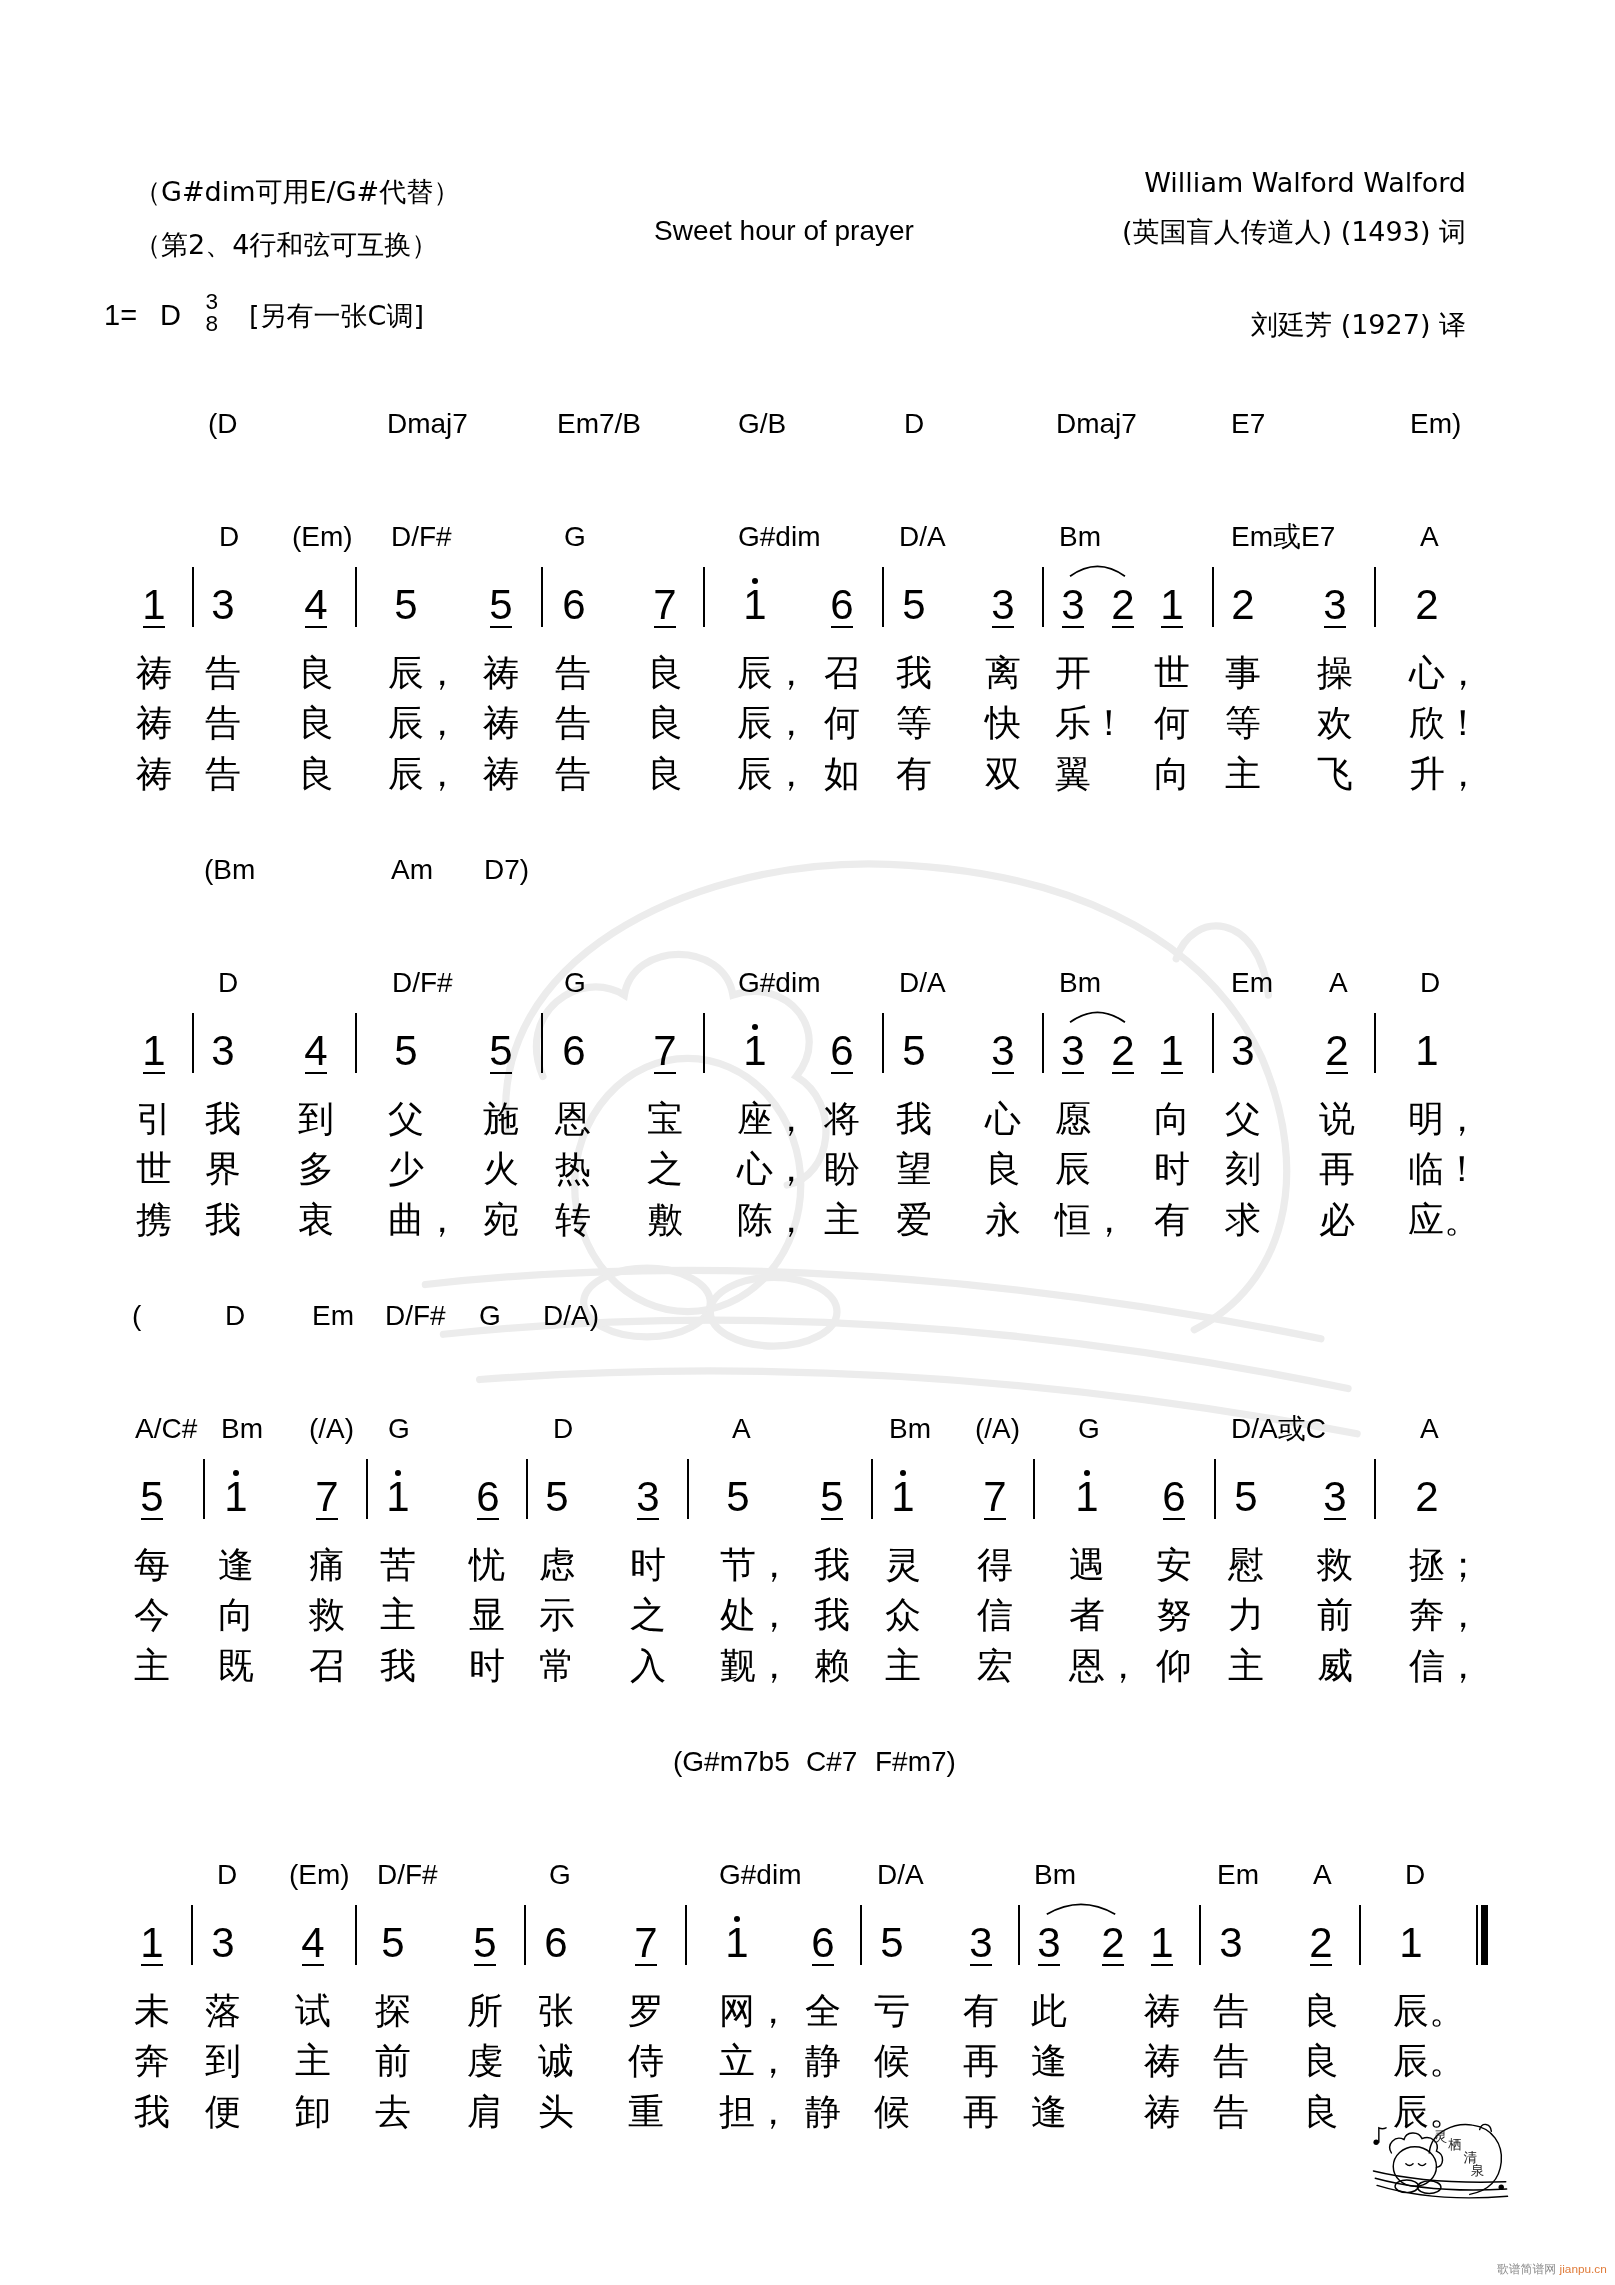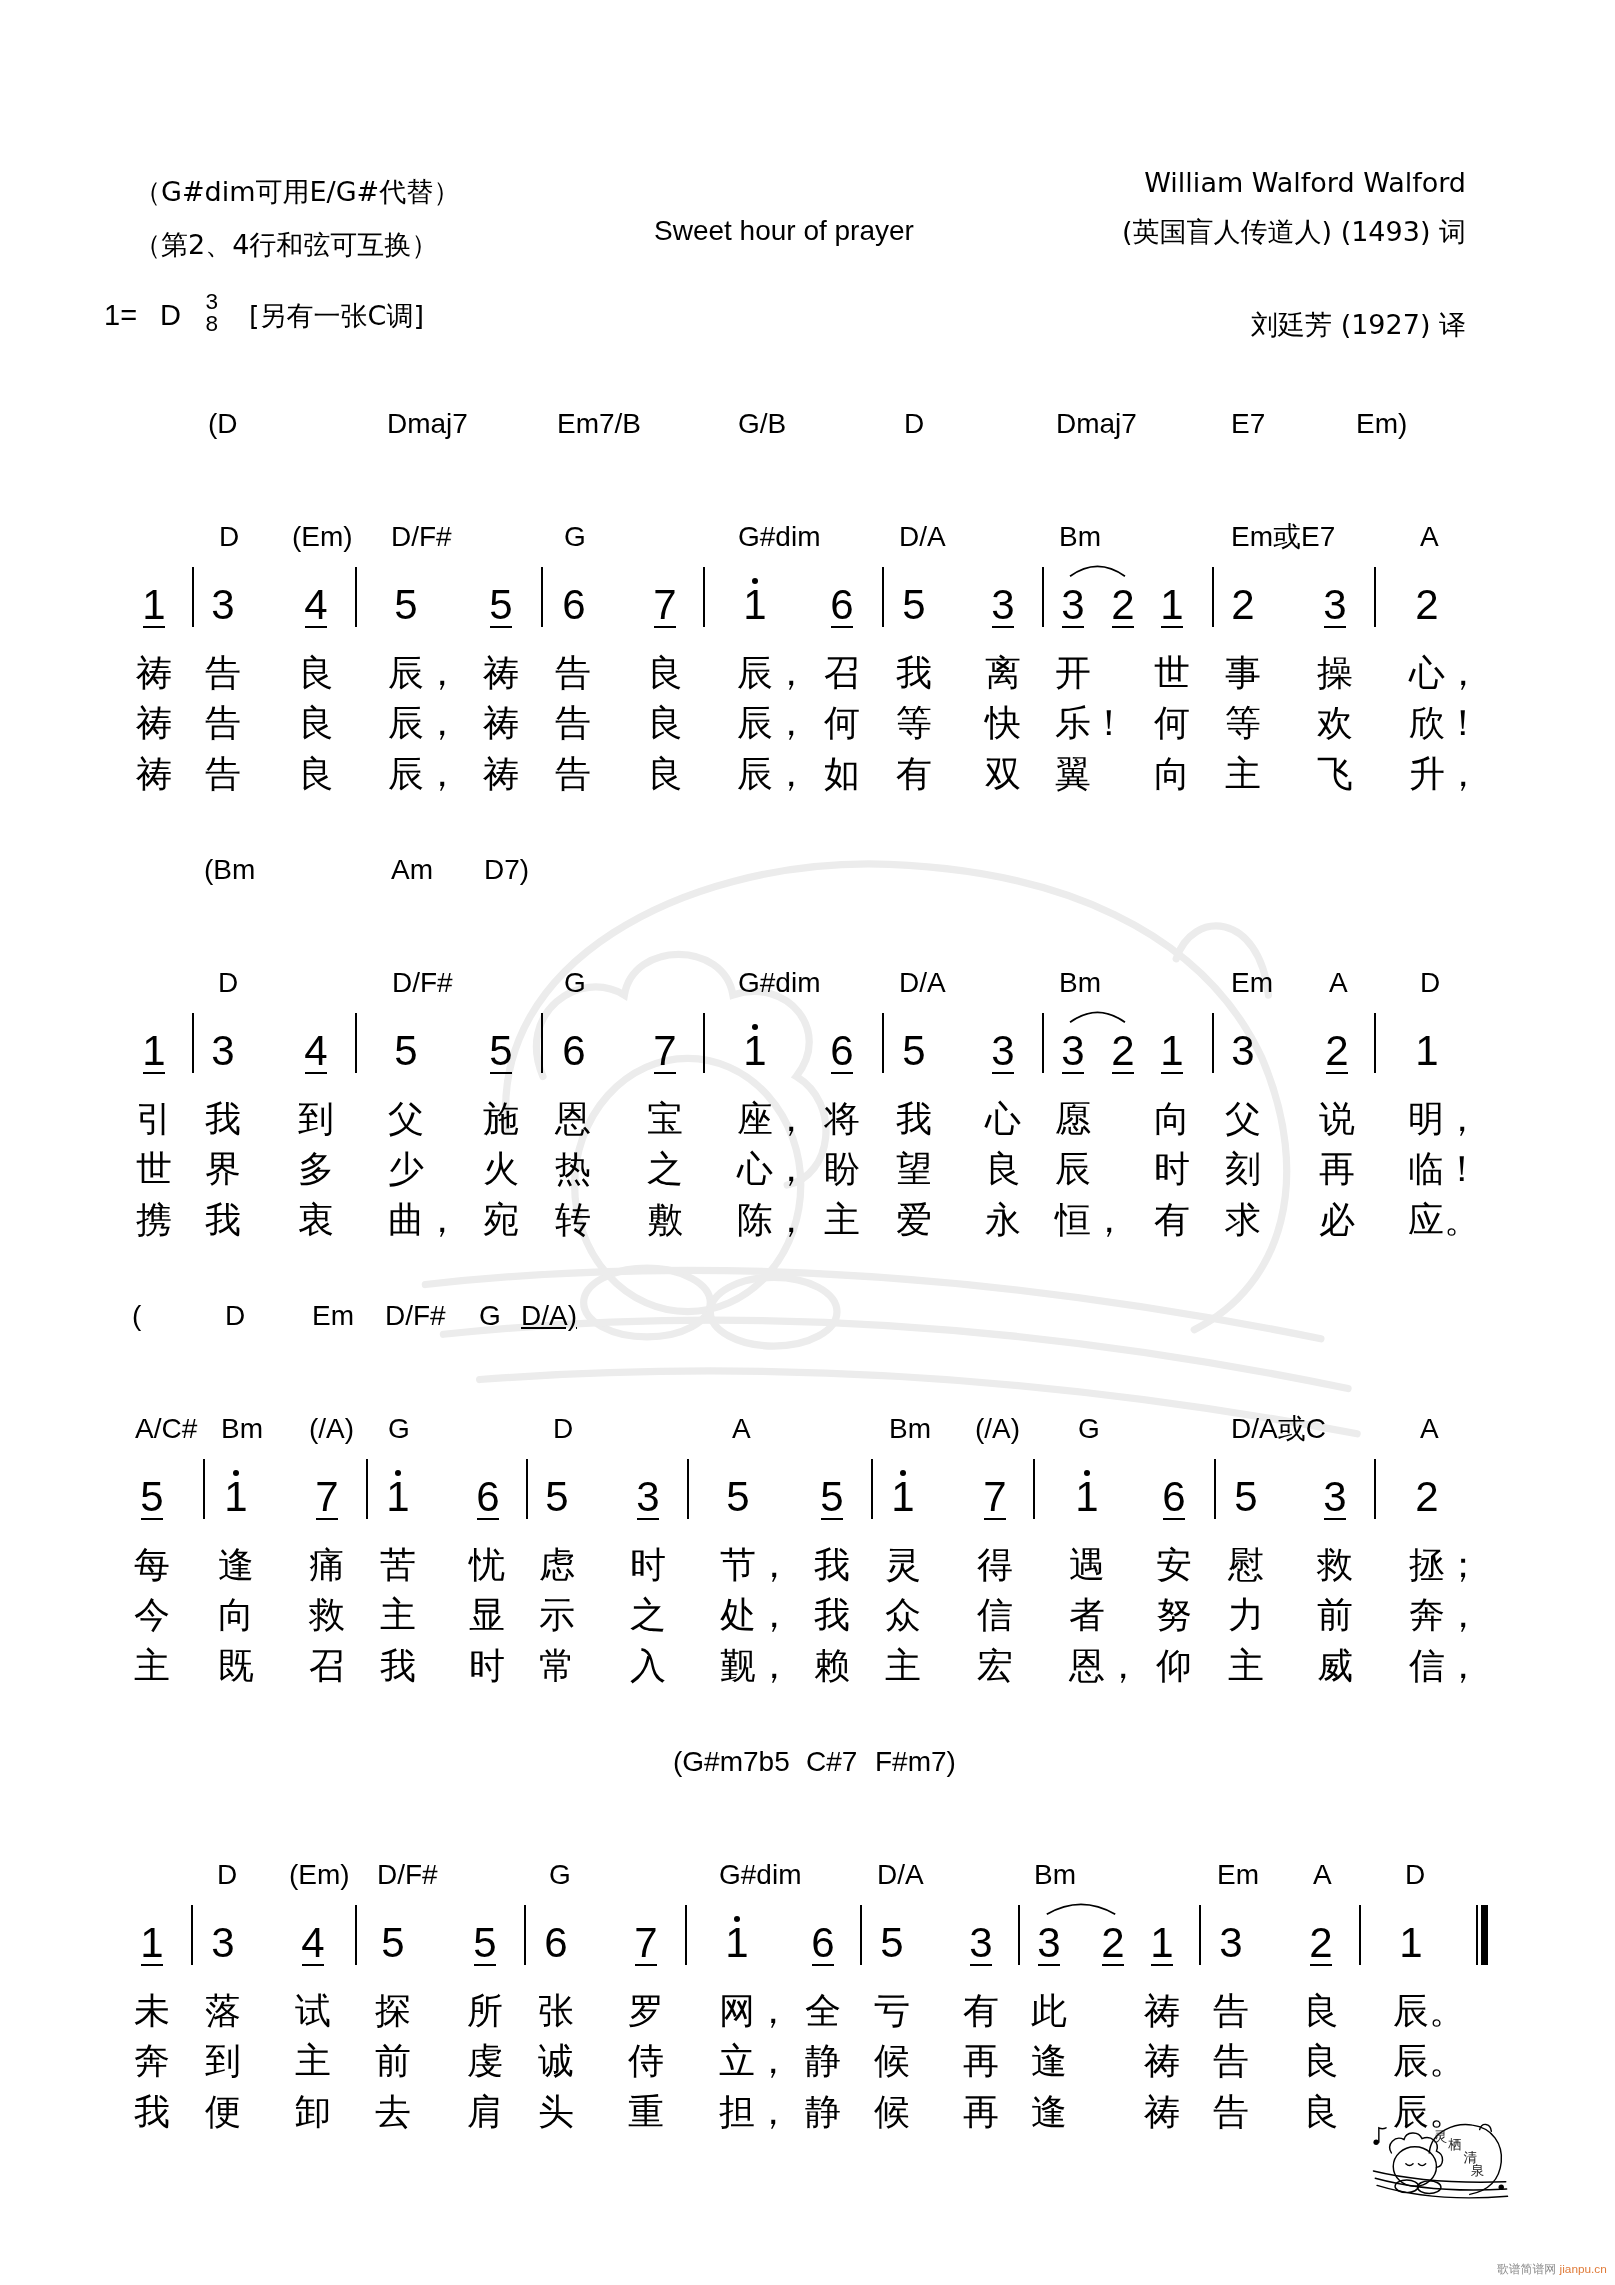--- a/index.html
+++ b/index.html
@@ -87,21 +87,21 @@
 
   <div id="score">
       <div class="system" style="top: 536px;">
         <div class="chord alt" style="left: 208px;">(D</div>
         <div class="chord alt" style="left: 387px;">Dmaj7</div>
         <div class="chord alt" style="left: 557px;">Em7/B</div>
         <div class="chord alt" style="left: 738px;">G/B</div>
         <div class="chord alt" style="left: 904px;">D</div>
         <div class="chord alt" style="left: 1056px;">Dmaj7</div>
         <div class="chord alt" style="left: 1231px;">E7</div>
-        <div class="chord alt" style="left: 1356px;">Em)</div>
+        <div class="chord alt" style="left: 1410px;">Em)</div>
         <div class="chord" style="left: 219px;">D</div>
         <div class="chord" style="left: 292px;">(Em)</div>
         <div class="chord" style="left: 391px;">D/F#</div>
         <div class="chord" style="left: 564px;">G</div>
         <div class="chord" style="left: 738px;">G#dim</div>
         <div class="chord" style="left: 899px;">D/A</div>
         <div class="chord" style="left: 1059px;">Bm</div>
         <div class="chord" style="left: 1231px;">Em或E7</div>
         <div class="chord" style="left: 1420px;">A</div>
         <div class="note u" style="left: 154px;">1</div>
@@ -282,21 +282,21 @@
           <span class="syl" style="left: 1319px;">必</span>
           <span class="syl" style="left: 1408px;">应。</span>
         </div>
       </div>
       <div class="system" style="top: 1428px;">
         <div class="chord alt" style="left: 132px;">(</div>
         <div class="chord alt" style="left: 225px;">D</div>
         <div class="chord alt" style="left: 312px;">Em</div>
         <div class="chord alt" style="left: 385px;">D/F#</div>
         <div class="chord alt" style="left: 479px;">G</div>
-        <div class="chord alt" style="left: 521px; text-decoration: underline;">D/A)</div>
+        <div class="chord alt" style="left: 543px;">D/A)</div>
         <div class="chord" style="left: 135px;">A/C#</div>
         <div class="chord" style="left: 221px;">Bm</div>
         <div class="chord" style="left: 309px;">(/A)</div>
         <div class="chord" style="left: 388px;">G</div>
         <div class="chord" style="left: 553px;">D</div>
         <div class="chord" style="left: 732px;">A</div>
         <div class="chord" style="left: 889px;">Bm</div>
         <div class="chord" style="left: 975px;">(/A)</div>
         <div class="chord" style="left: 1078px;">G</div>
         <div class="chord" style="left: 1231px;">D/A或C</div>

